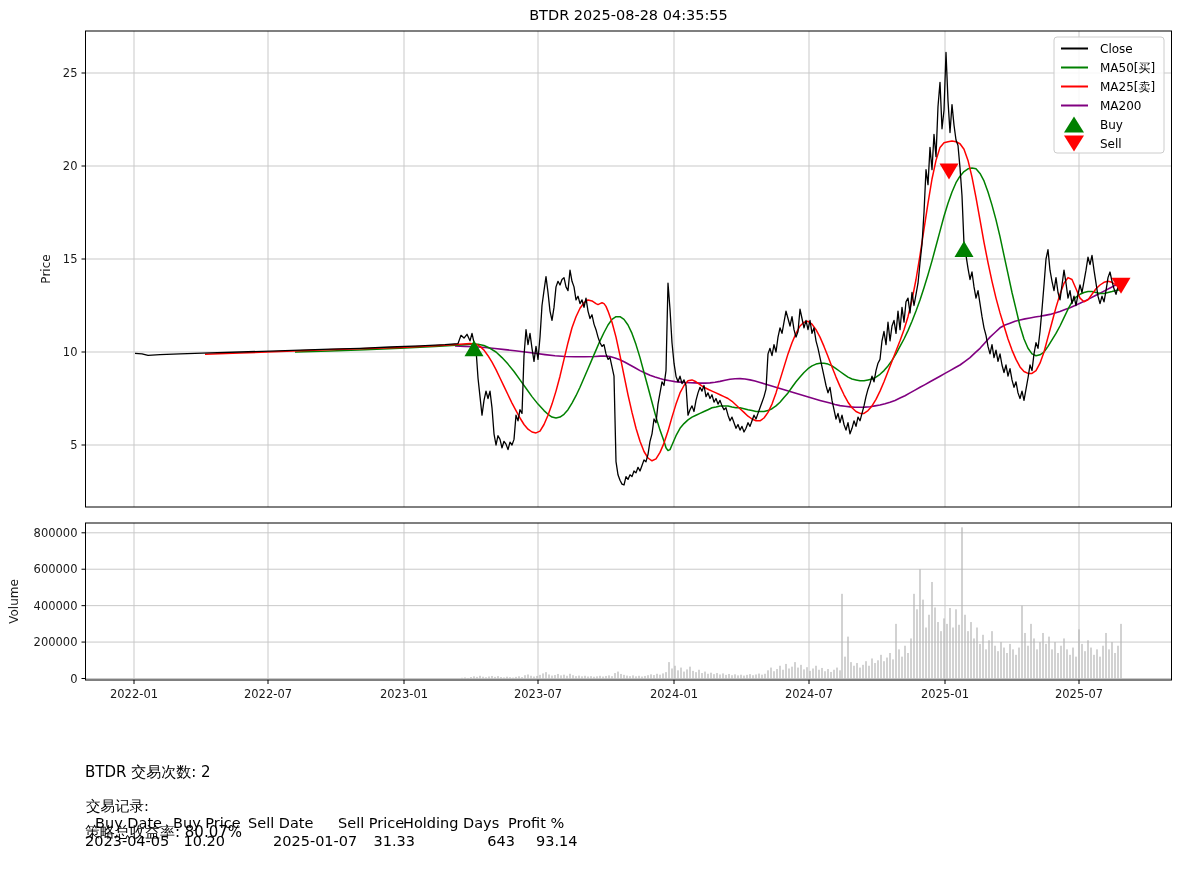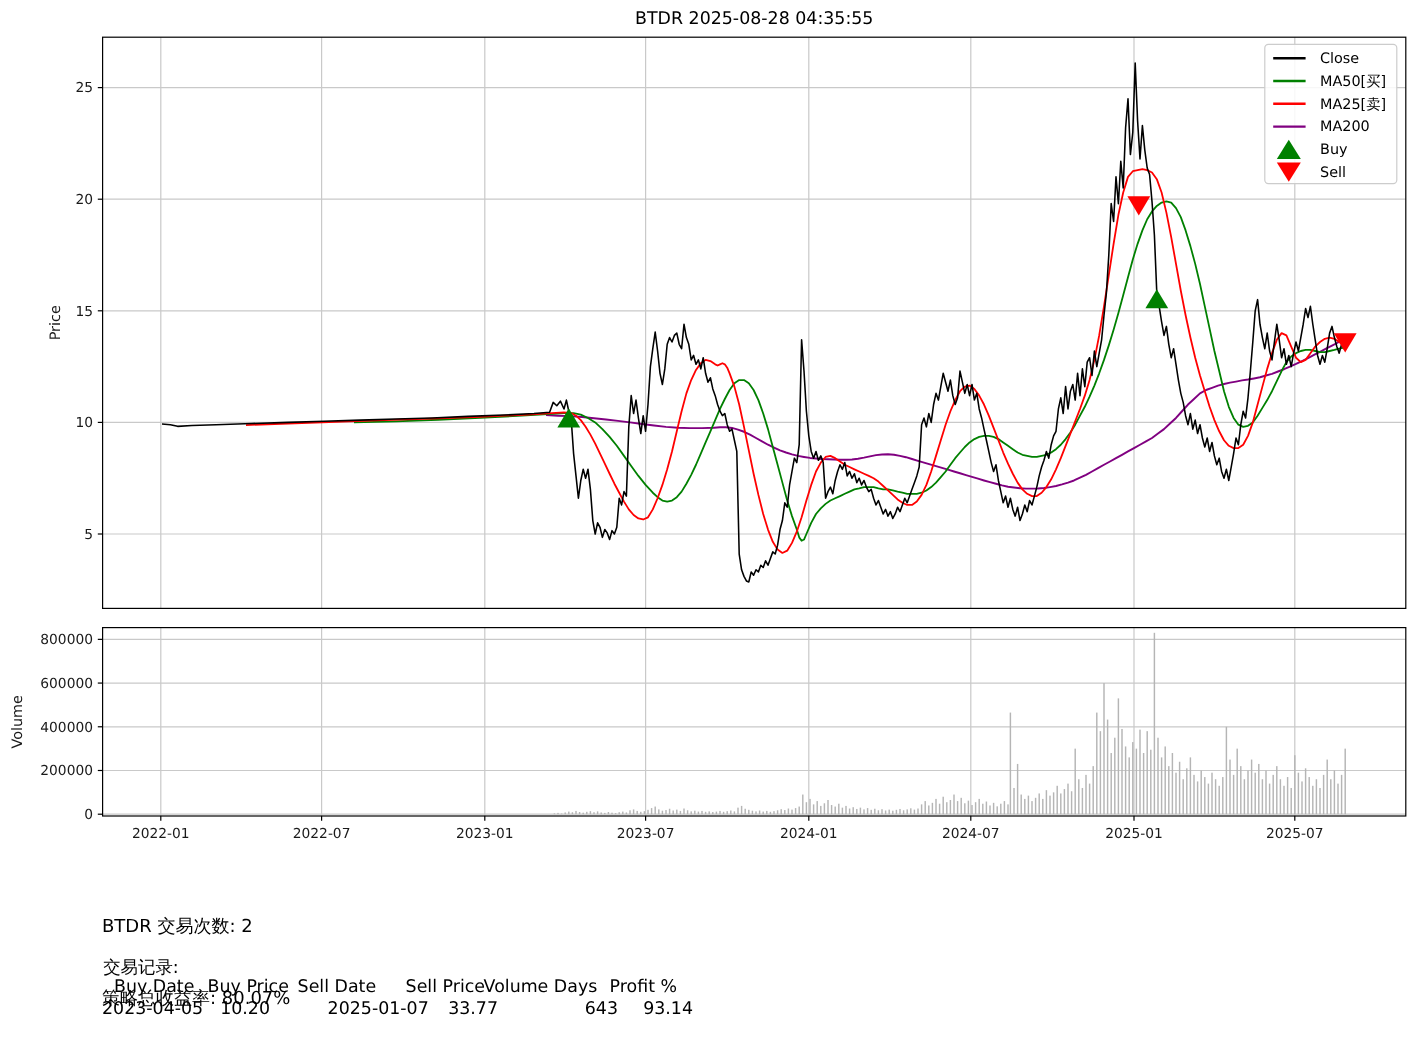--- a/index.html
+++ b/index.html
@@ -352,26 +352,26 @@
     
   </div>
 
   <div class="tr-title">交易记录:</div>
 
   <div class="tr-row" style="top:815px;">
     <span class="h0">Buy Date</span>
     <span class="h1">Buy Price</span>
     <span class="h2">Sell Date</span>
     <span class="h3">Sell Price</span>
-    <span class="h4">Volume Days</span>
+    <span class="h4">Holding Days</span>
     <span class="h5">Profit %</span>
   </div>
 
   <div class="tr-row" style="top:833px;">
     <span class="d0">2023-04-05</span>
     <span class="d1">10.20</span>
     <span class="d2">2025-01-07</span>
-    <span class="d3">33.77</span>
+    <span class="d3">31.33</span>
     <span class="d4">643</span>
     <span class="d5">93.14</span>
   </div>
 
 </div>
 
 </body></html>

